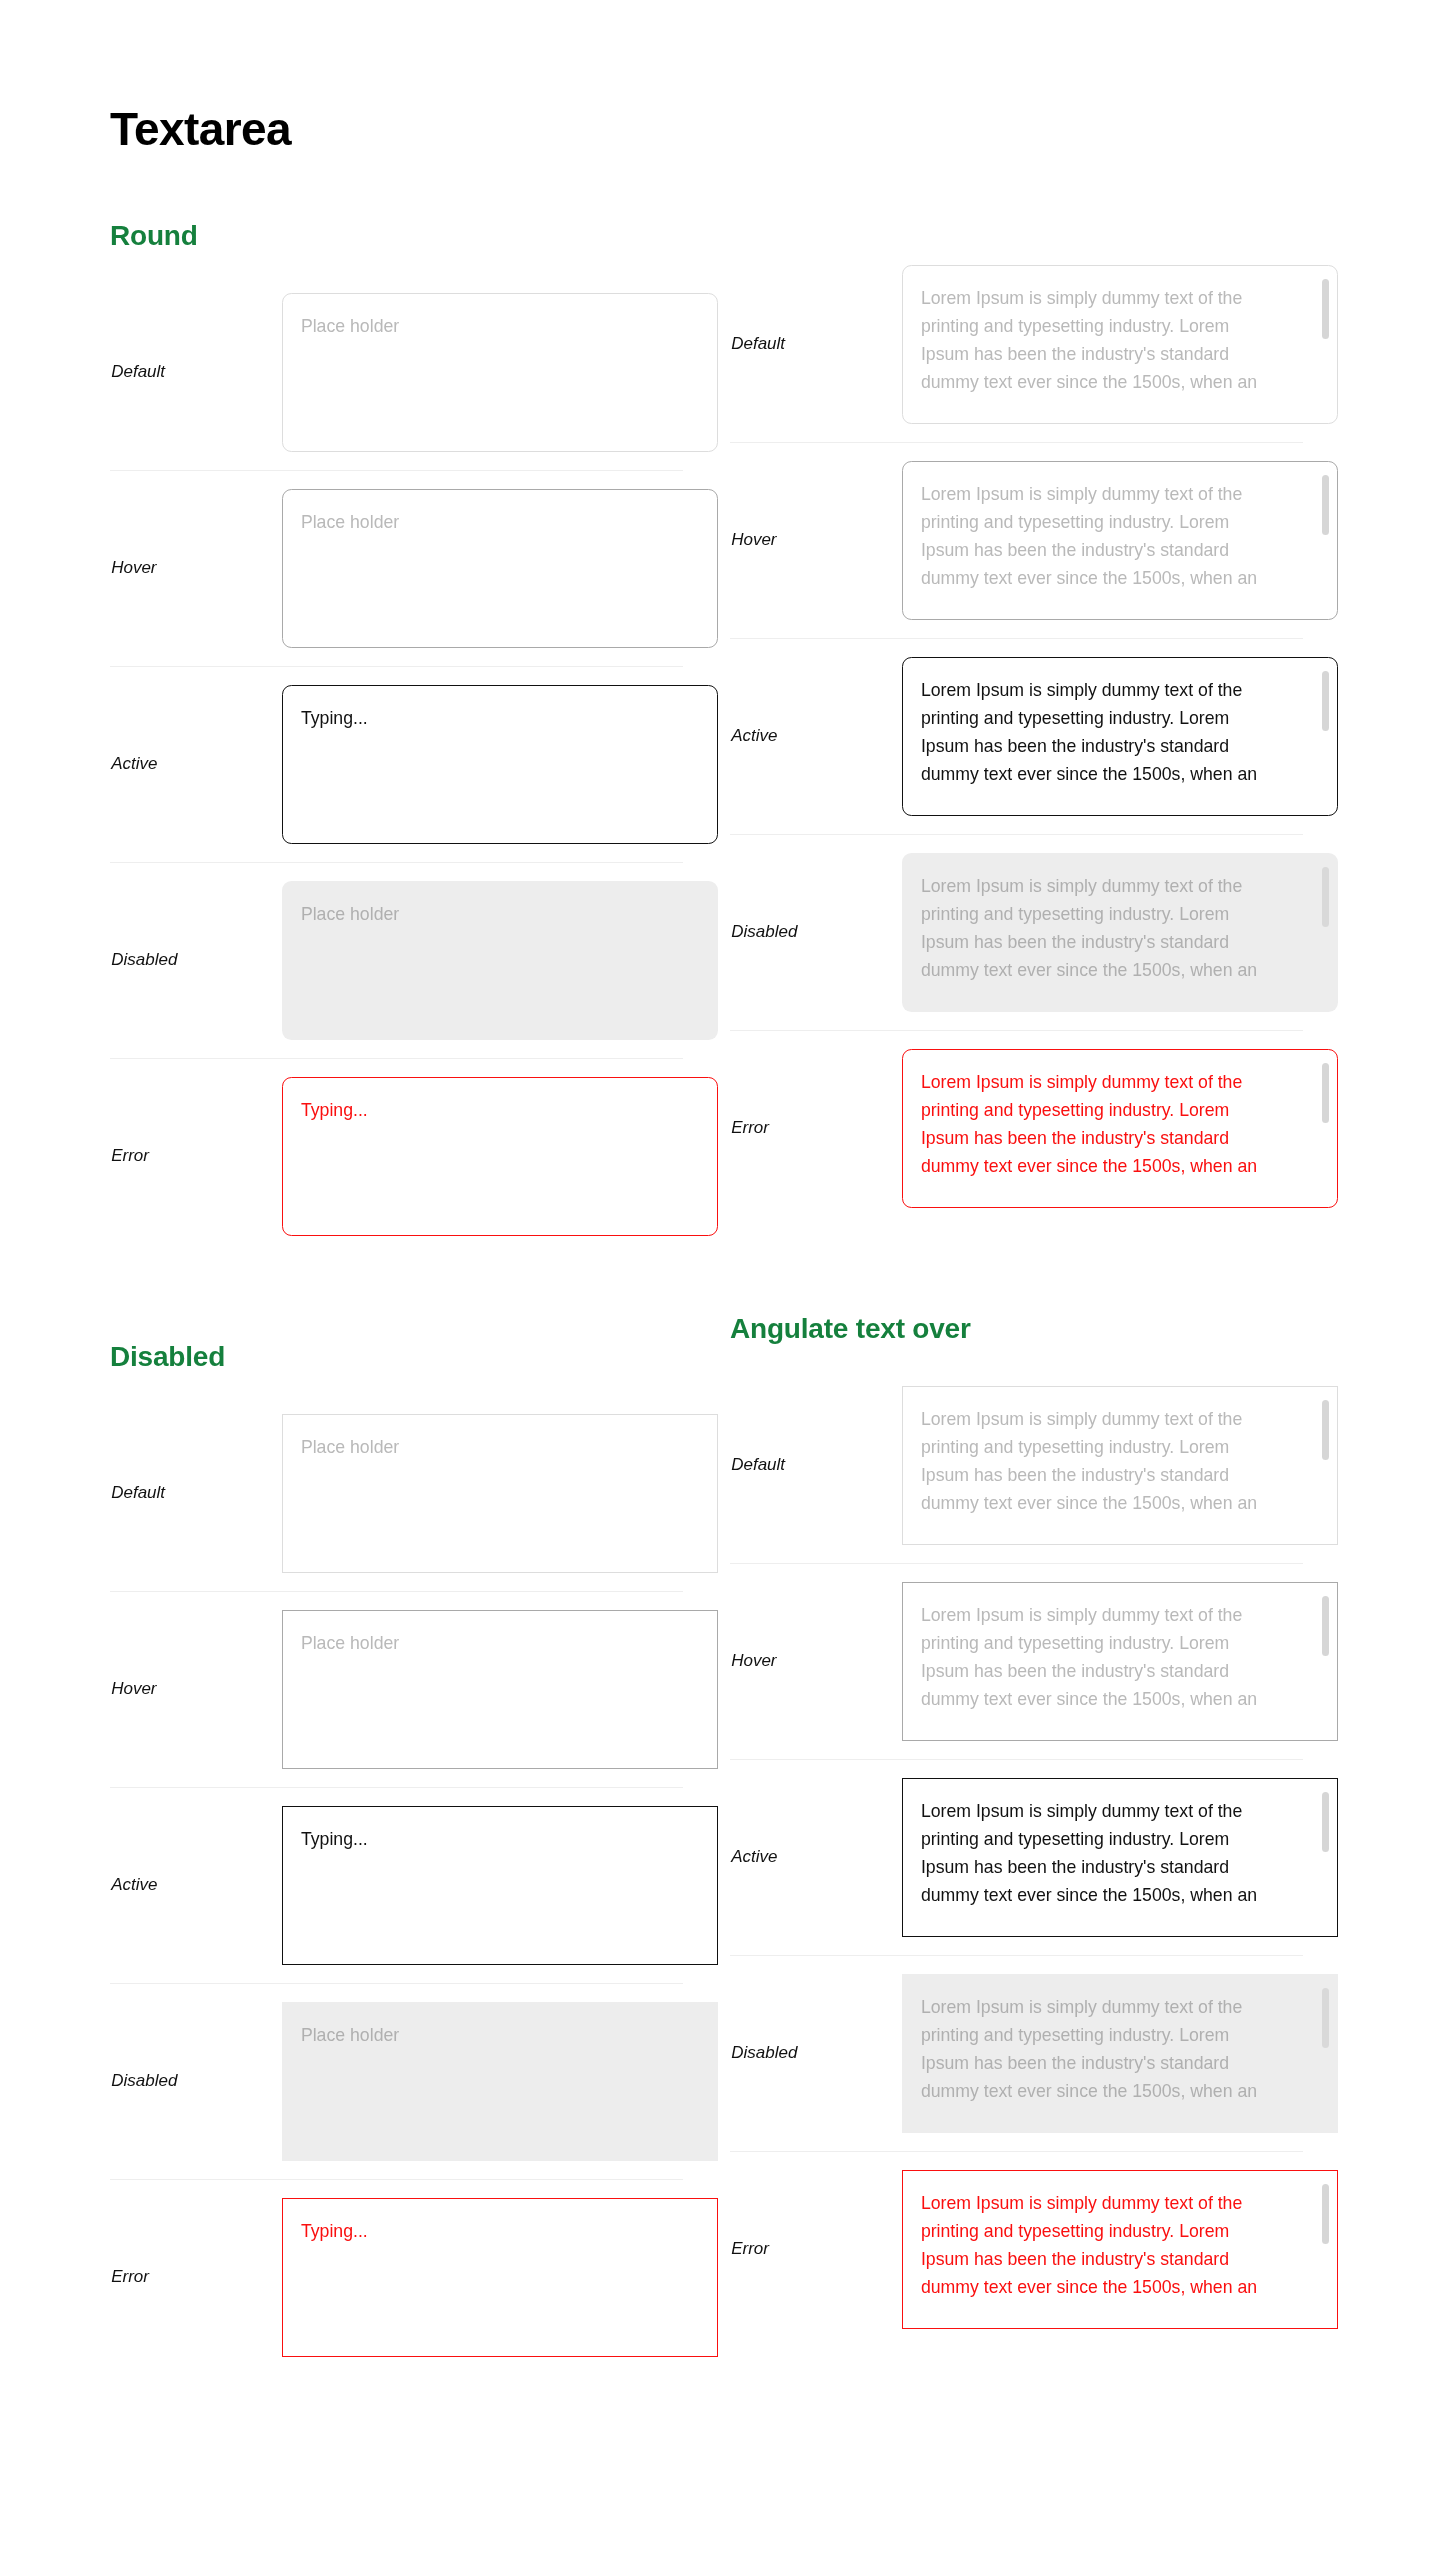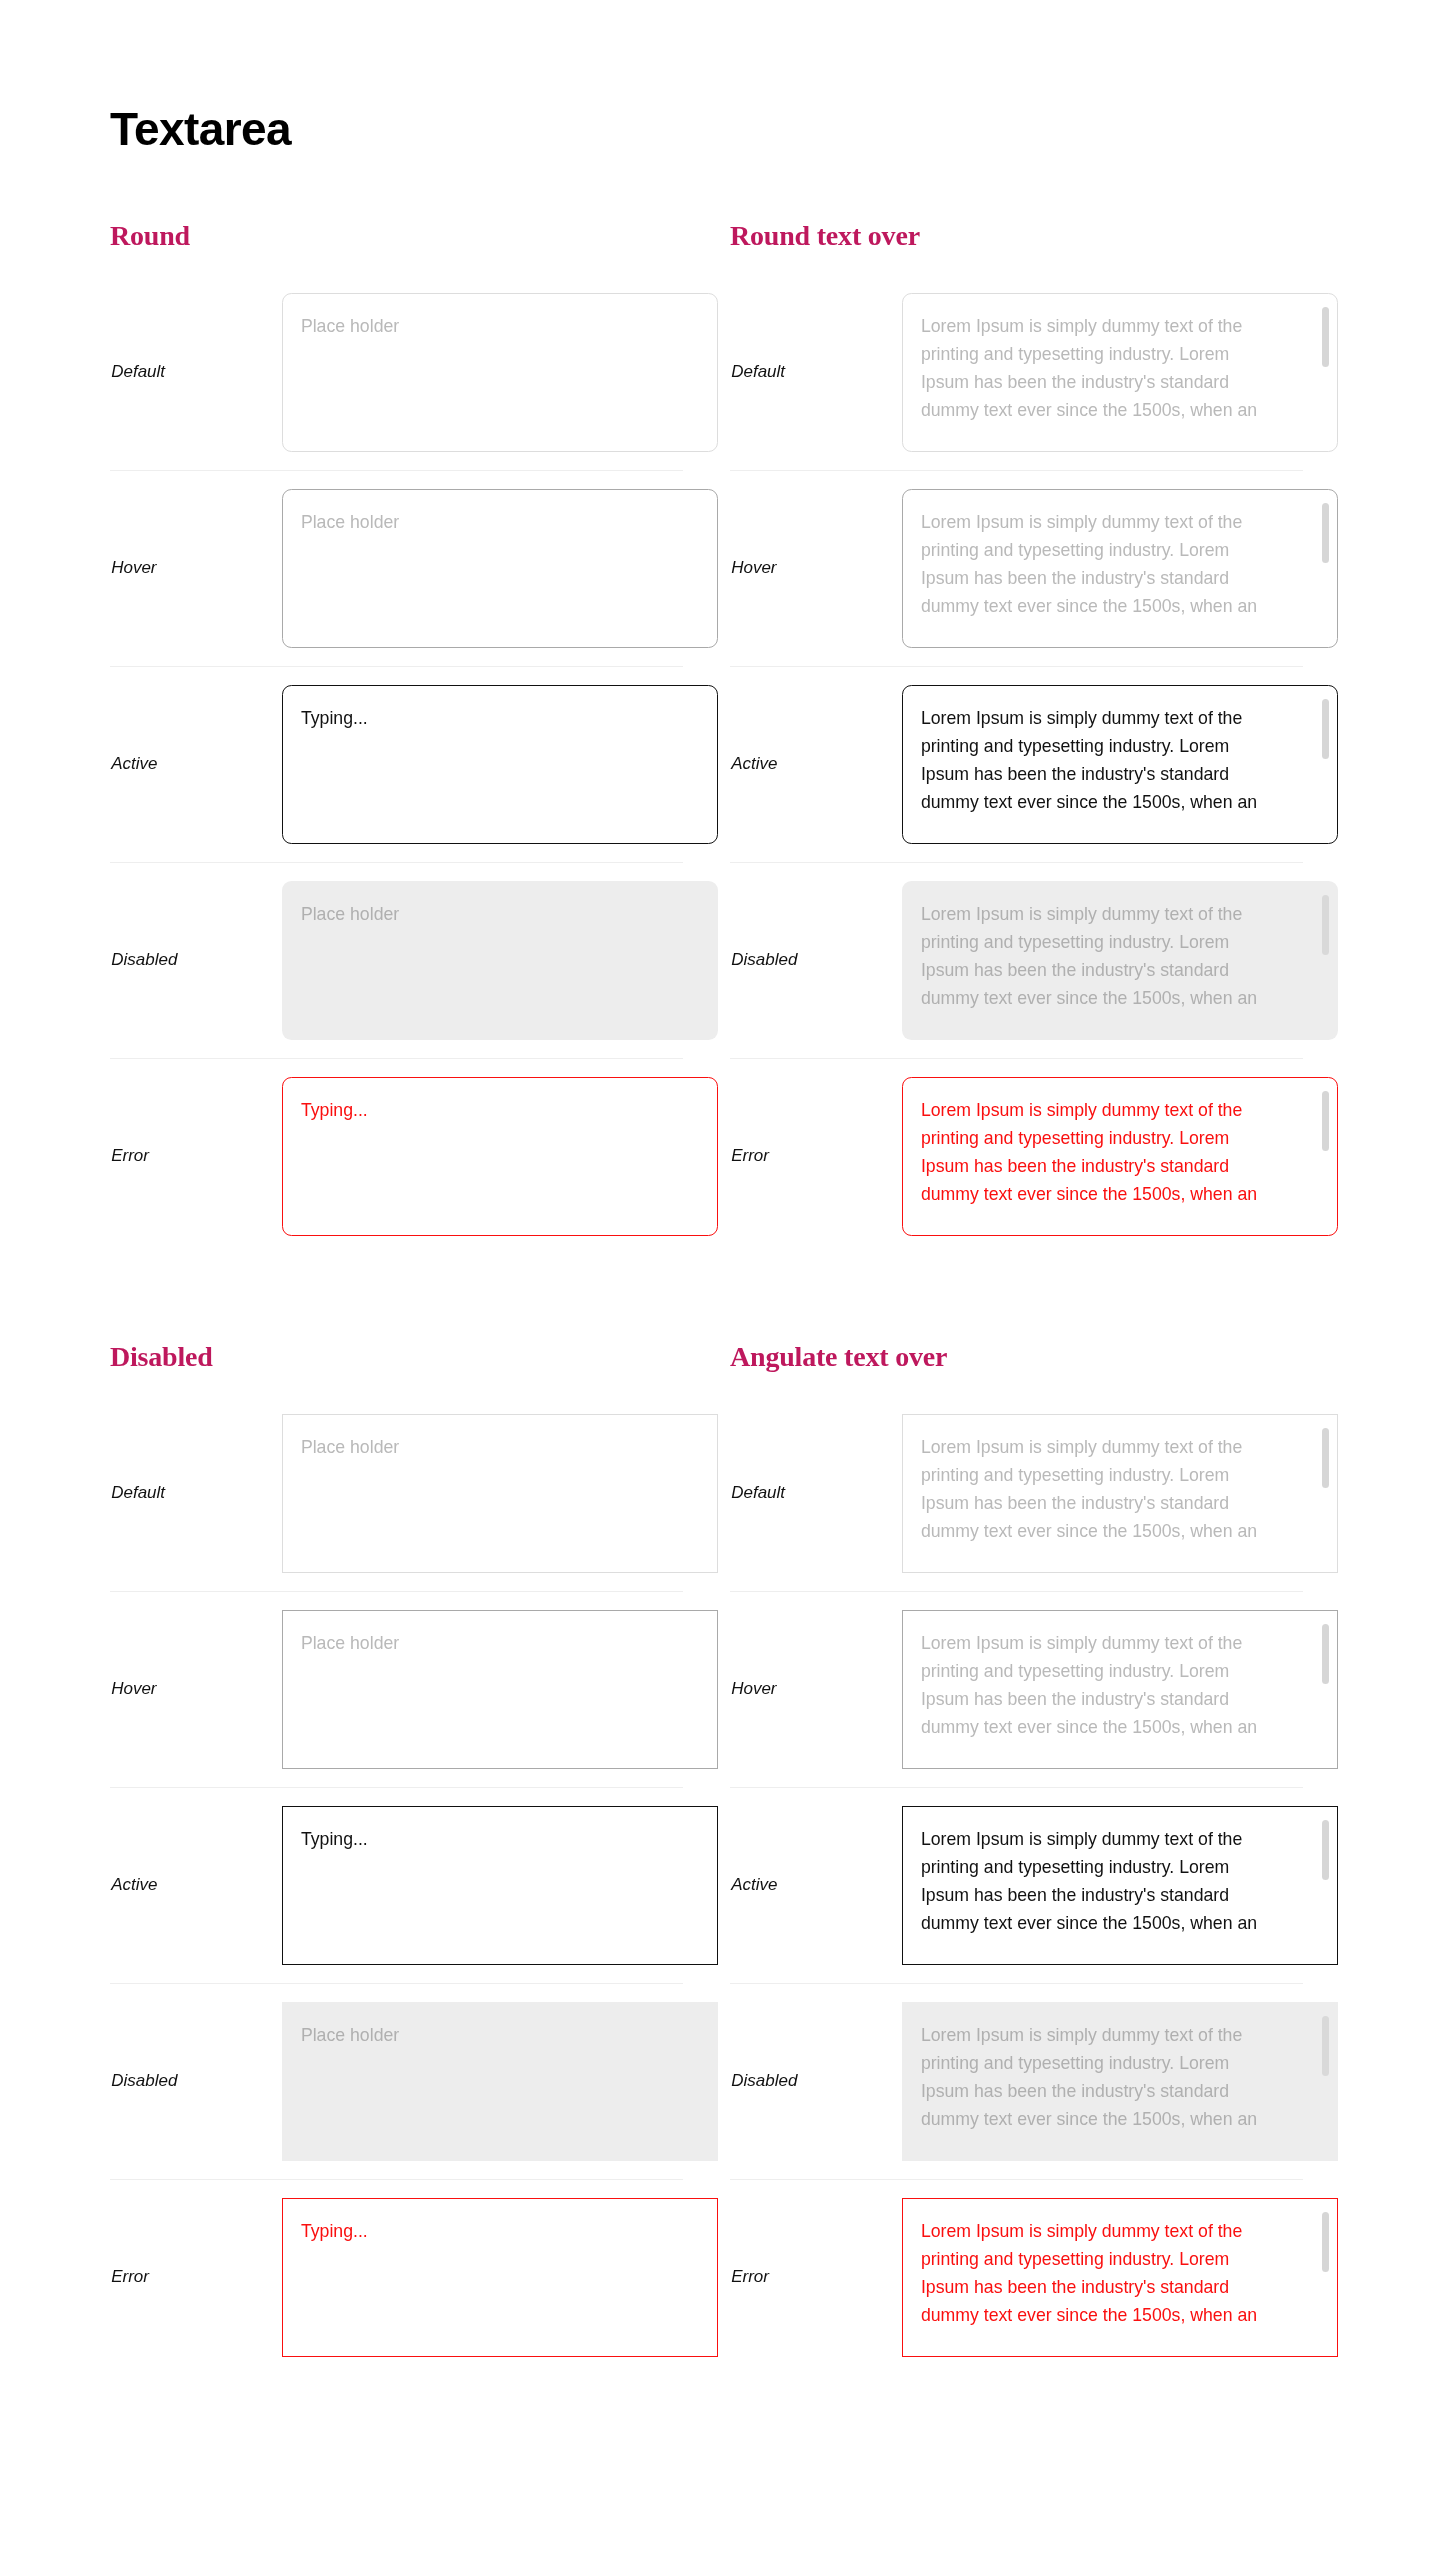--- a/index.html
+++ b/index.html
@@ -47,23 +47,22 @@
   }
   .col + .col {
     margin-left: 47px;
   }
 
   .section-title {
     font-size: 28px;
     font-weight: 700;
     line-height: 1;
     margin: 0 0 0 0;
-    color: #be185d;
+    color: #15803d;
     letter-spacing: -0.2px;
-    font-family: Liberation Serif, serif;
   }
 
   
   .group + .group {
     margin-top: 89px;
   }
 
   
   .rows {
     margin-top: 25px;
@@ -269,21 +268,20 @@
               </div>
             </div>
           </div>
 
         </div>
       </div>
     </div>
 
     <div class="col">
       <div class="group shape-round">
-        <h2 class="section-title">Round text over</h2>
         <div class="rows">
 
           <div class="row">
             <div class="row-label">Default</div>
             <div class="field-wrap">
               <div class="ta state-default has-overflow">
                 <span class="ta-text">Lorem Ipsum is simply dummy text of the printing and typesetting industry. Lorem Ipsum has been the industry's standard dummy text ever since the 1500s, when an</span>
                 <span class="scrollbar">
                     <span class="thumb"></span>
                   </span>

